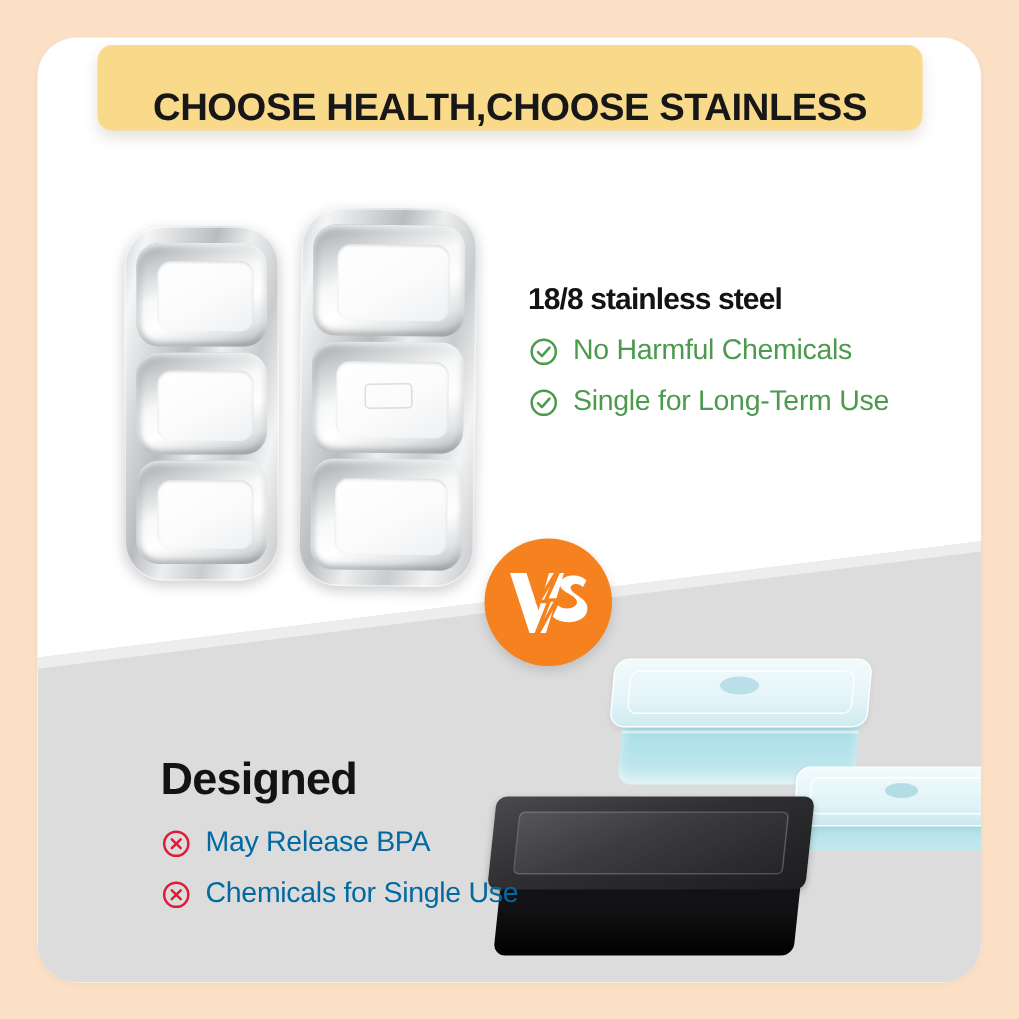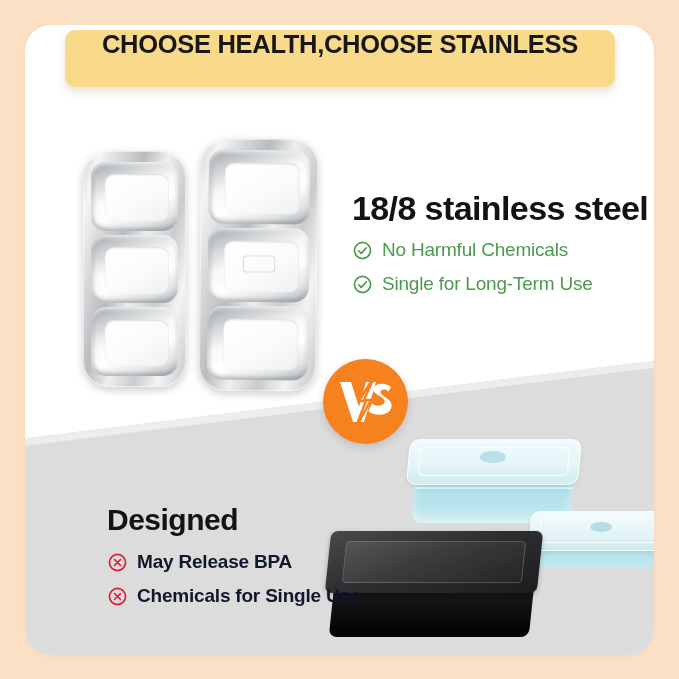--- a/index.html
+++ b/index.html
@@ -58,21 +58,21 @@
   .banner {
     position: absolute;
     left: 65px;
     top: 30px;
     width: 550px;
     height: 57px;
     background: #F9DA8B;
     border-radius: 10px;
     box-shadow: 0 5px 9px rgba(120,100,60,0.18);
     display: flex;
-    align-items: flex-start;
+    align-items: flex-end;
     justify-content: center;
     z-index: 6;
   }
   .banner-text {
     font-size: 25.5px;
     font-weight: bold;
     color: #171717;
     letter-spacing: -0.3px;
     white-space: nowrap;
   }
@@ -143,21 +143,21 @@
   }
 
   
   .steel-text {
     position: absolute;
     left: 327px;
     top: 164px;
     z-index: 4;
   }
   .steel-title {
-    font-size: 34px;
+    font-size: 20px;
     font-weight: bold;
     color: #131313;
     letter-spacing: -0.6px;
     margin: 0 0 11px 0;
     white-space: nowrap;
   }
   .bullet {
     display: flex;
     align-items: center;
     gap: 9px;
@@ -175,21 +175,21 @@
     top: 478px;
     z-index: 4;
   }
   .plastic-title {
     font-size: 30px;
     font-weight: bold;
     color: #131313;
     letter-spacing: -0.5px;
     margin: 0 0 14px 0;
   }
-  .bullet-bad .bullet-label { color: #0f172a; font-weight: bold; }
+  .bullet-bad .bullet-label { color: #0369a1; }
 
   
   .vs-badge {
     position: absolute;
     left: 298px;
     top: 334px;
     width: 85px;
     height: 85px;
     border-radius: 50%;
     background: #F5821F;

